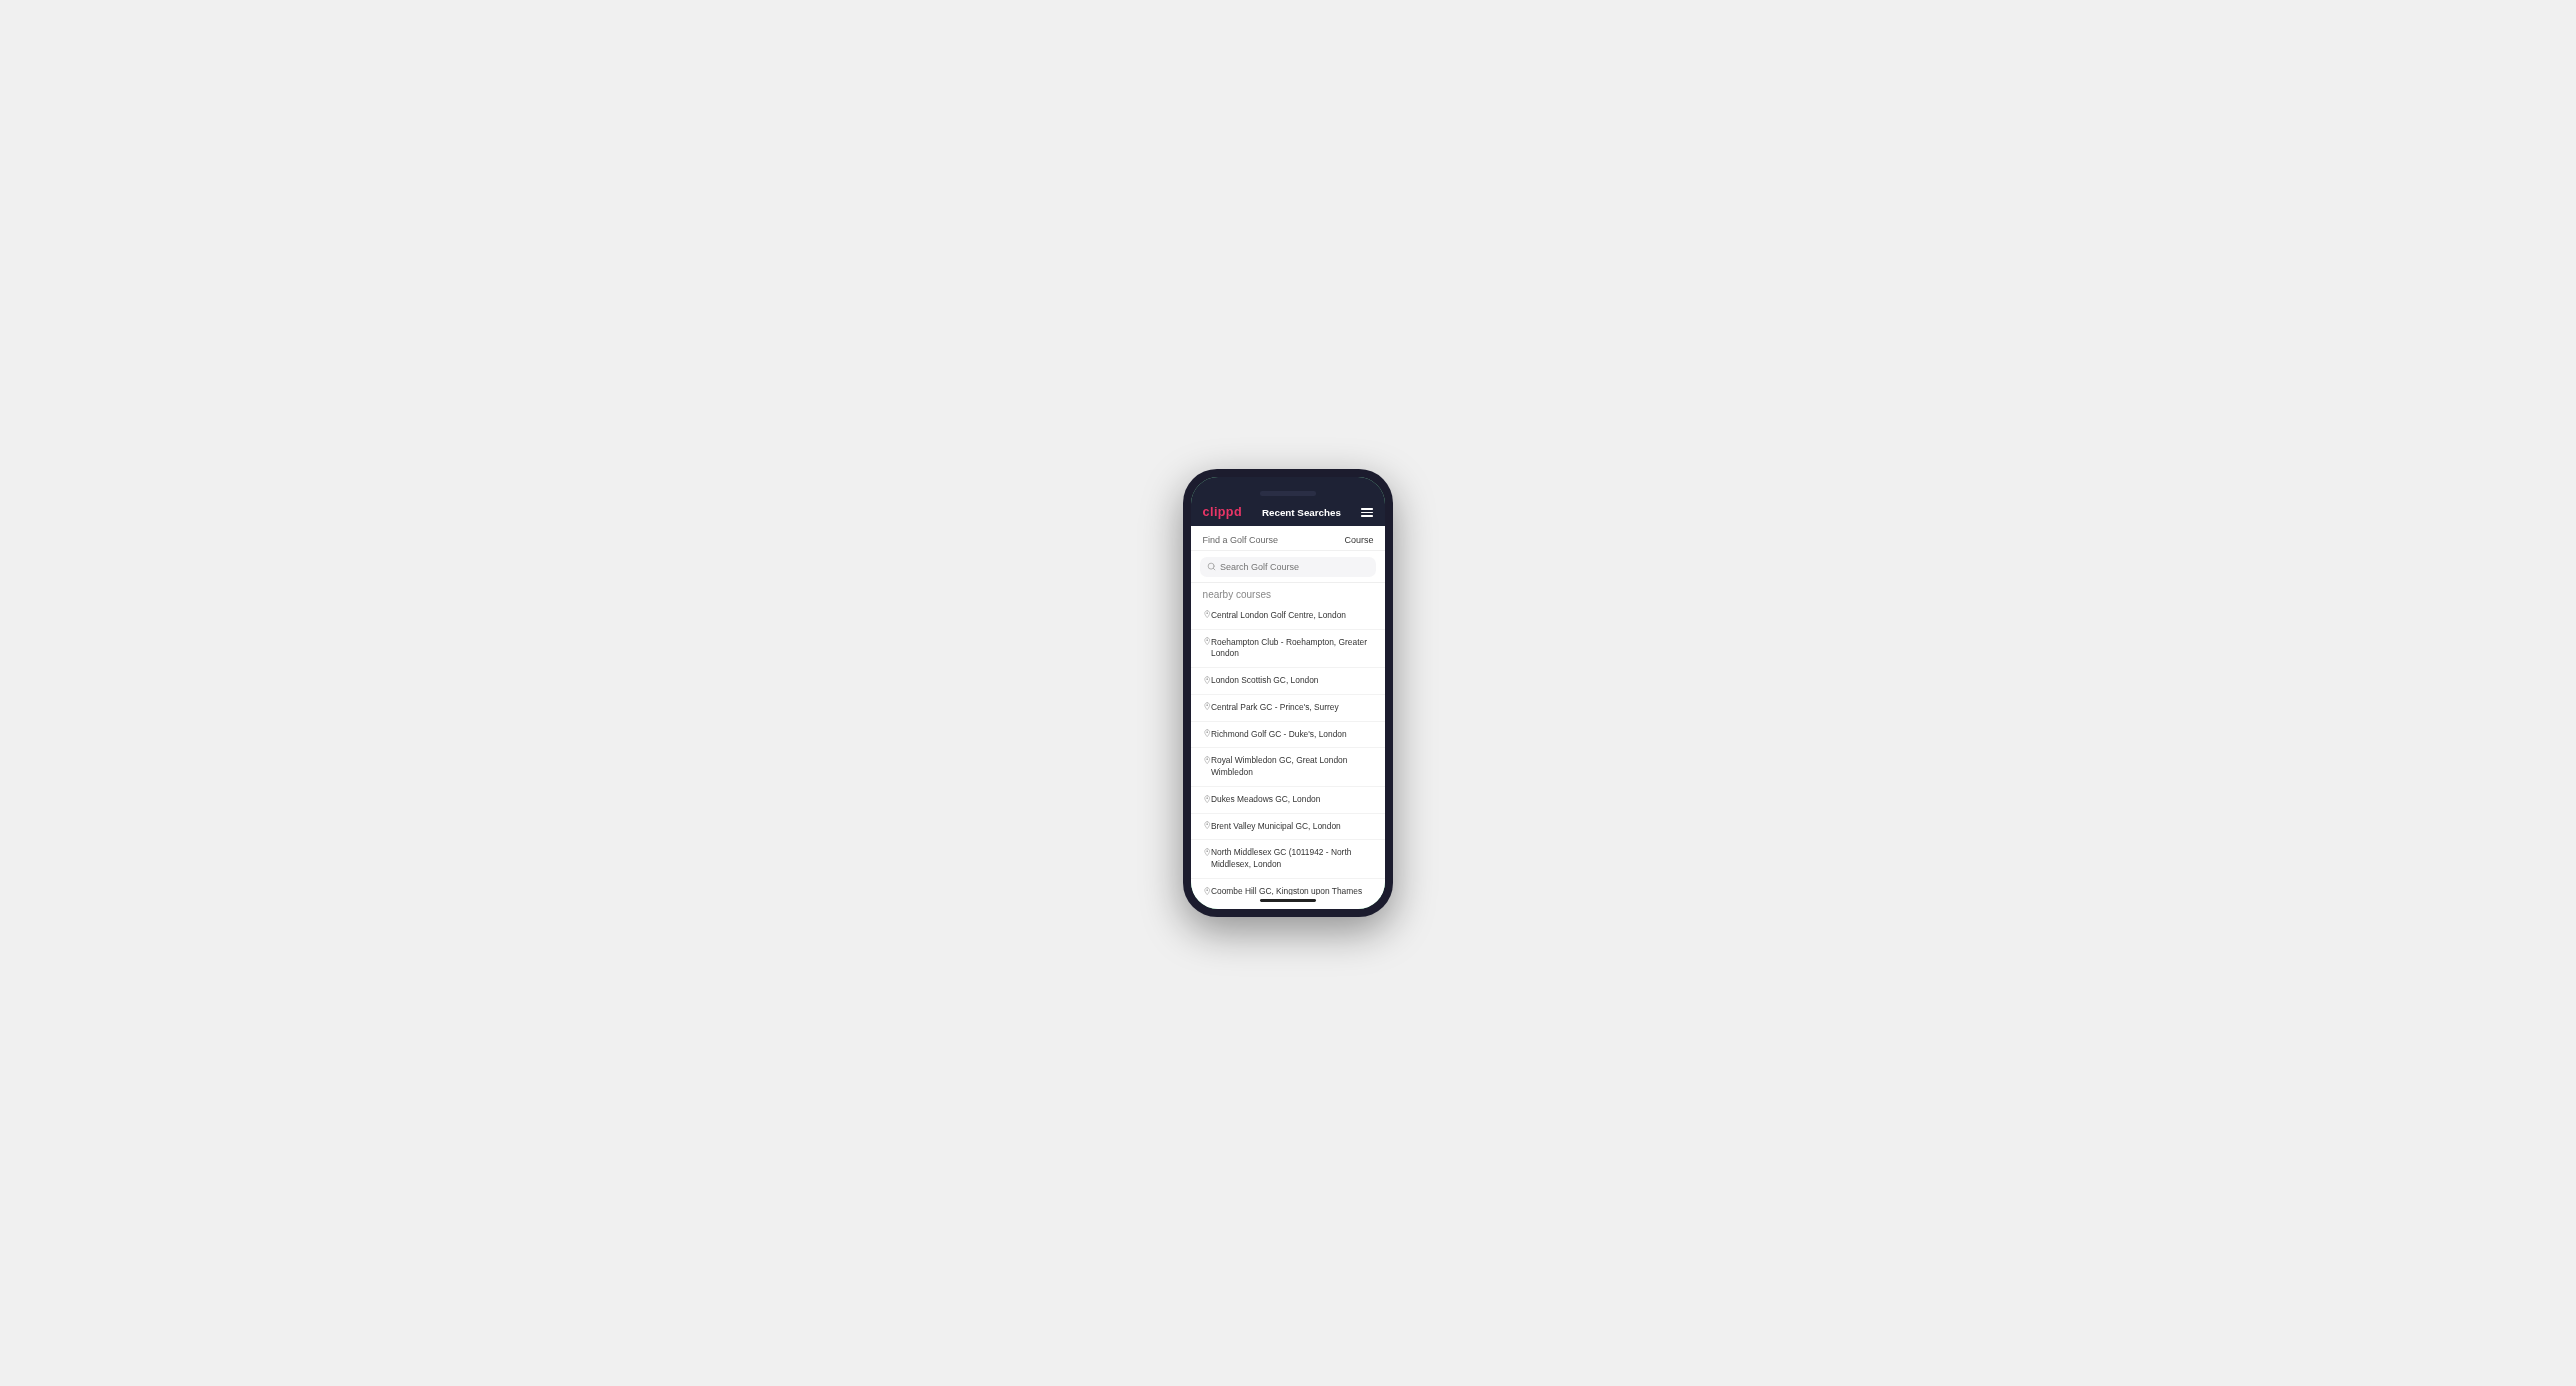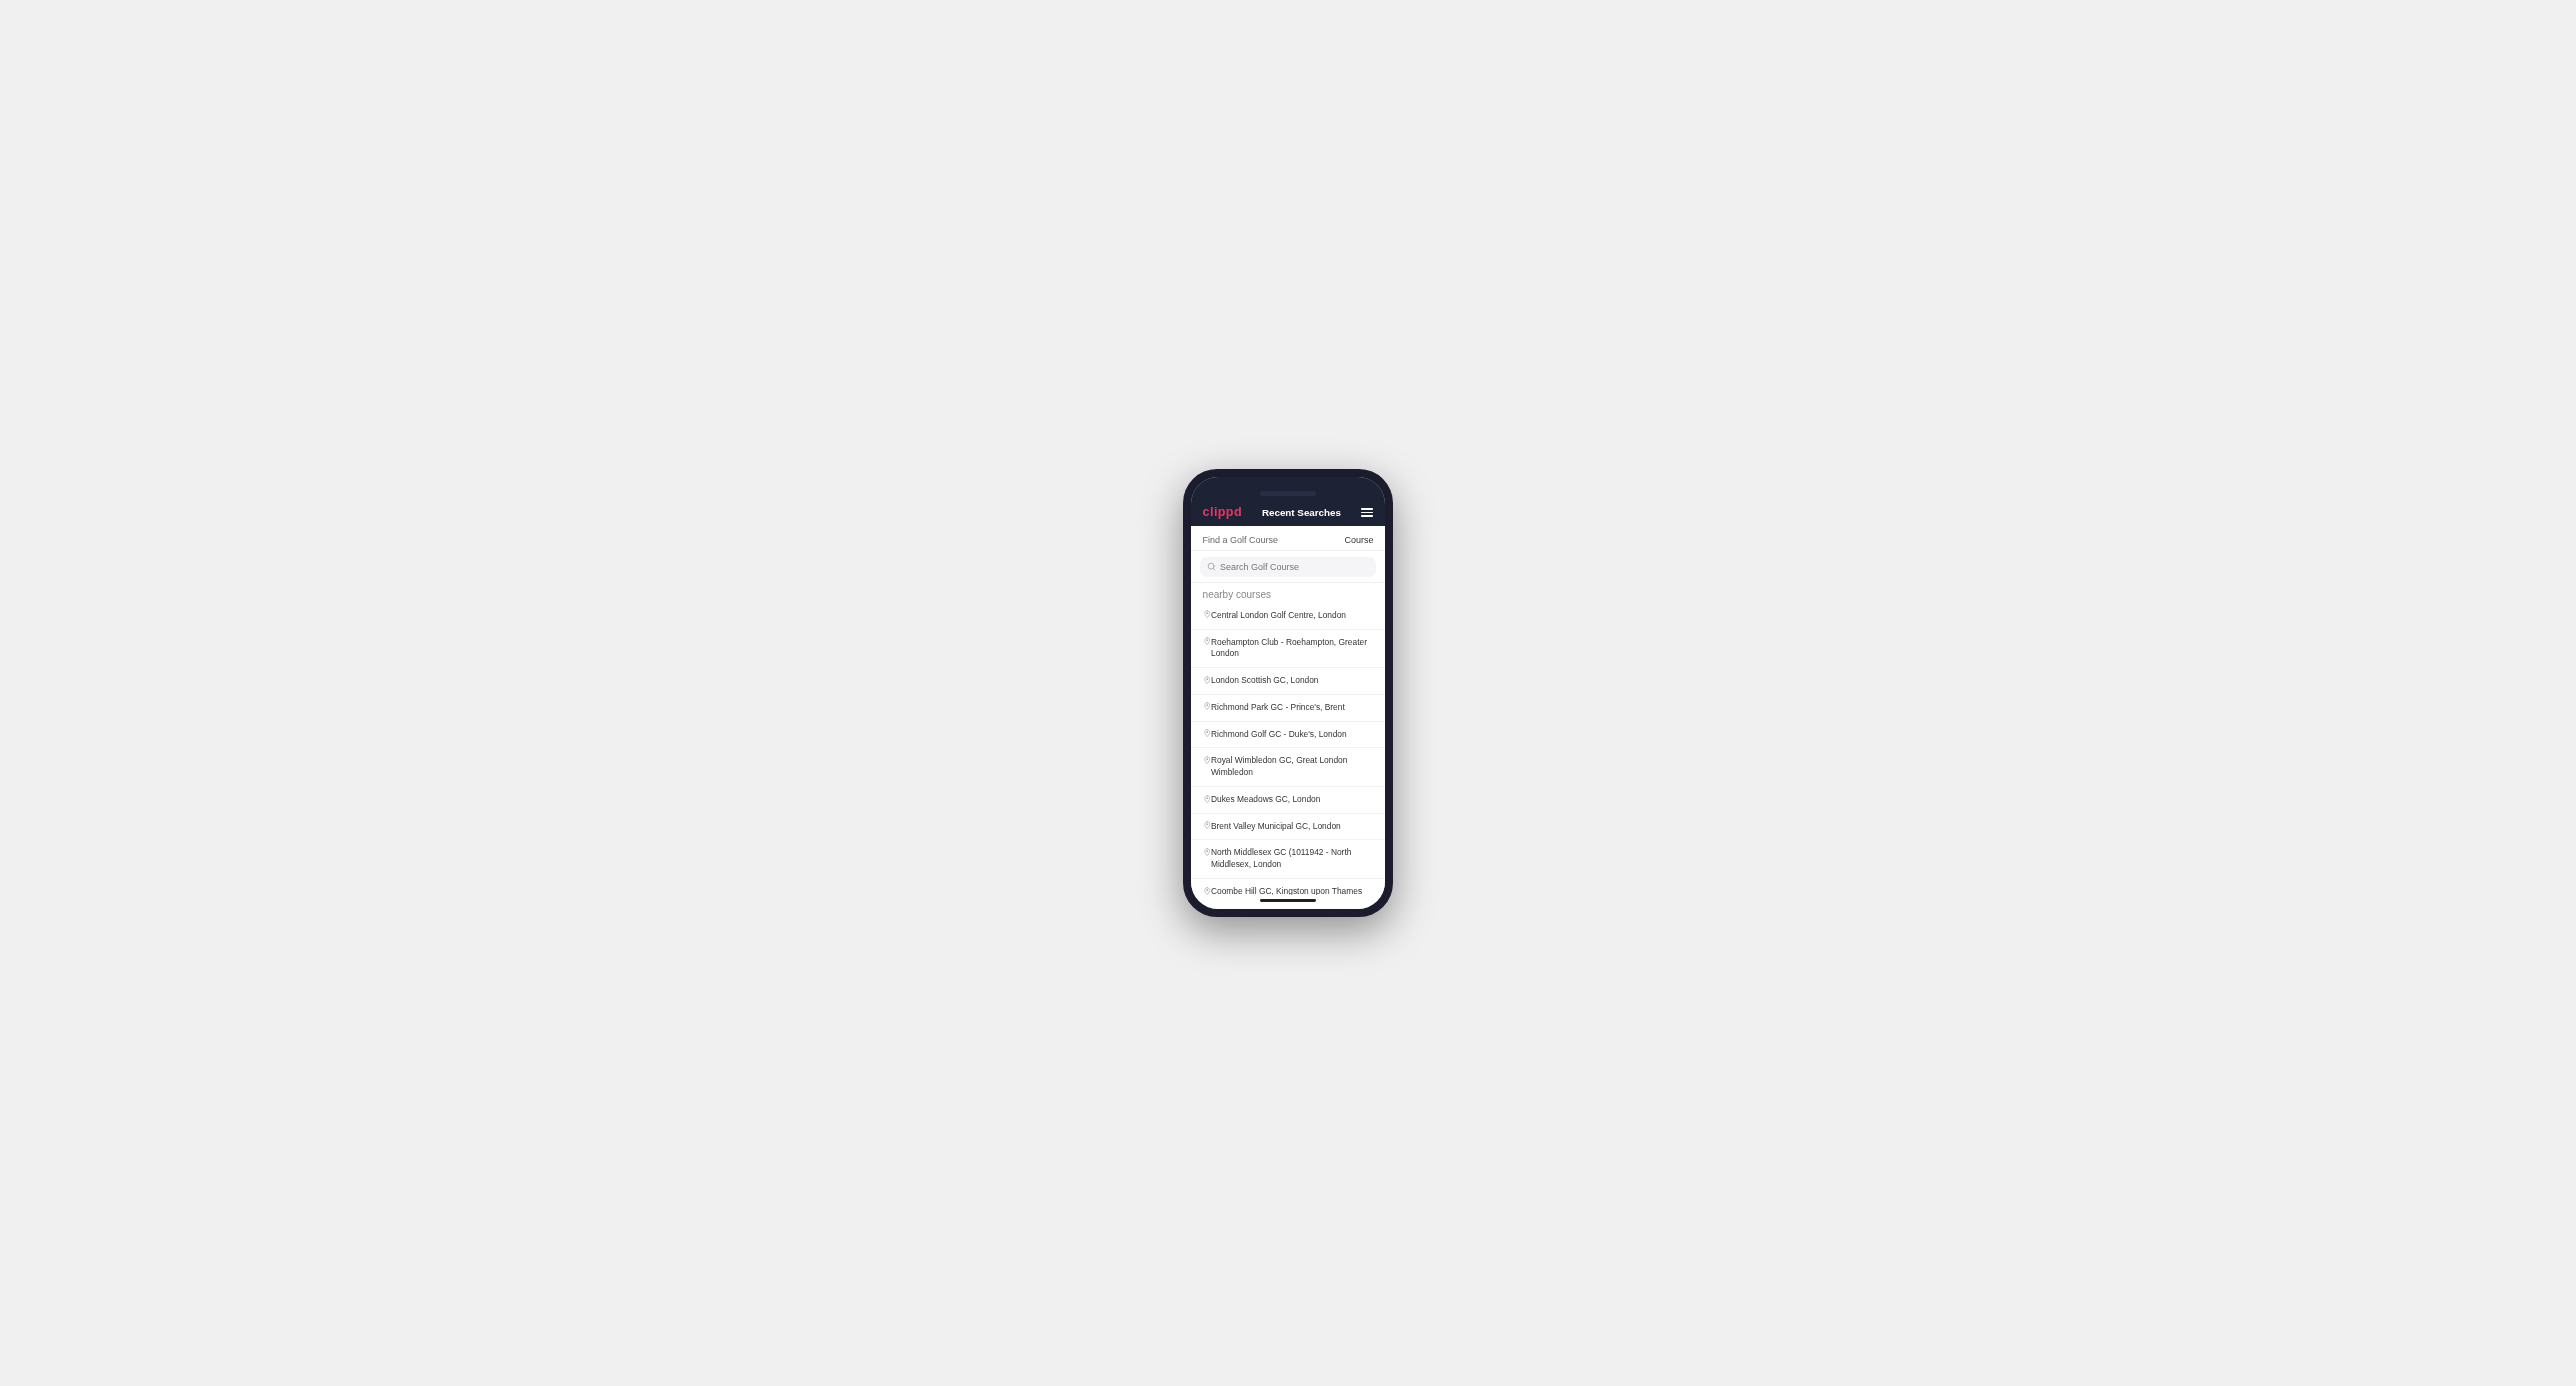--- a/index.html
+++ b/index.html
@@ -263,21 +263,21 @@
             <circle cx="12" cy="9" r="2.5" fill="#aaaaaa" stroke="none"></circle>
           </svg>
           <span class="course-name">London Scottish GC, London</span>
         </div>
 
         <div class="course-item">
           <svg class="pin-icon" width="8.4" height="9.8" viewBox="0 0 24 28" fill="none" stroke="#aaaaaa" stroke-width="2" stroke-linecap="round" stroke-linejoin="round">
             <path d="M12 2C8.13 2 5 5.13 5 9c0 5.25 7 13 7 13s7-7.75 7-13c0-3.87-3.13-7-7-7z"></path>
             <circle cx="12" cy="9" r="2.5" fill="#aaaaaa" stroke="none"></circle>
           </svg>
-          <span class="course-name">Richmond Park GC - Prince's, Brent</span>
+          <span class="course-name">Central Park GC - Prince's, Surrey</span>
         </div>
 
         <div class="course-item">
           <svg class="pin-icon" width="8.4" height="9.8" viewBox="0 0 24 28" fill="none" stroke="#aaaaaa" stroke-width="2" stroke-linecap="round" stroke-linejoin="round">
             <path d="M12 2C8.13 2 5 5.13 5 9c0 5.25 7 13 7 13s7-7.75 7-13c0-3.87-3.13-7-7-7z"></path>
             <circle cx="12" cy="9" r="2.5" fill="#aaaaaa" stroke="none"></circle>
           </svg>
           <span class="course-name">Richmond Golf GC - Duke's, London</span>
         </div>
 

